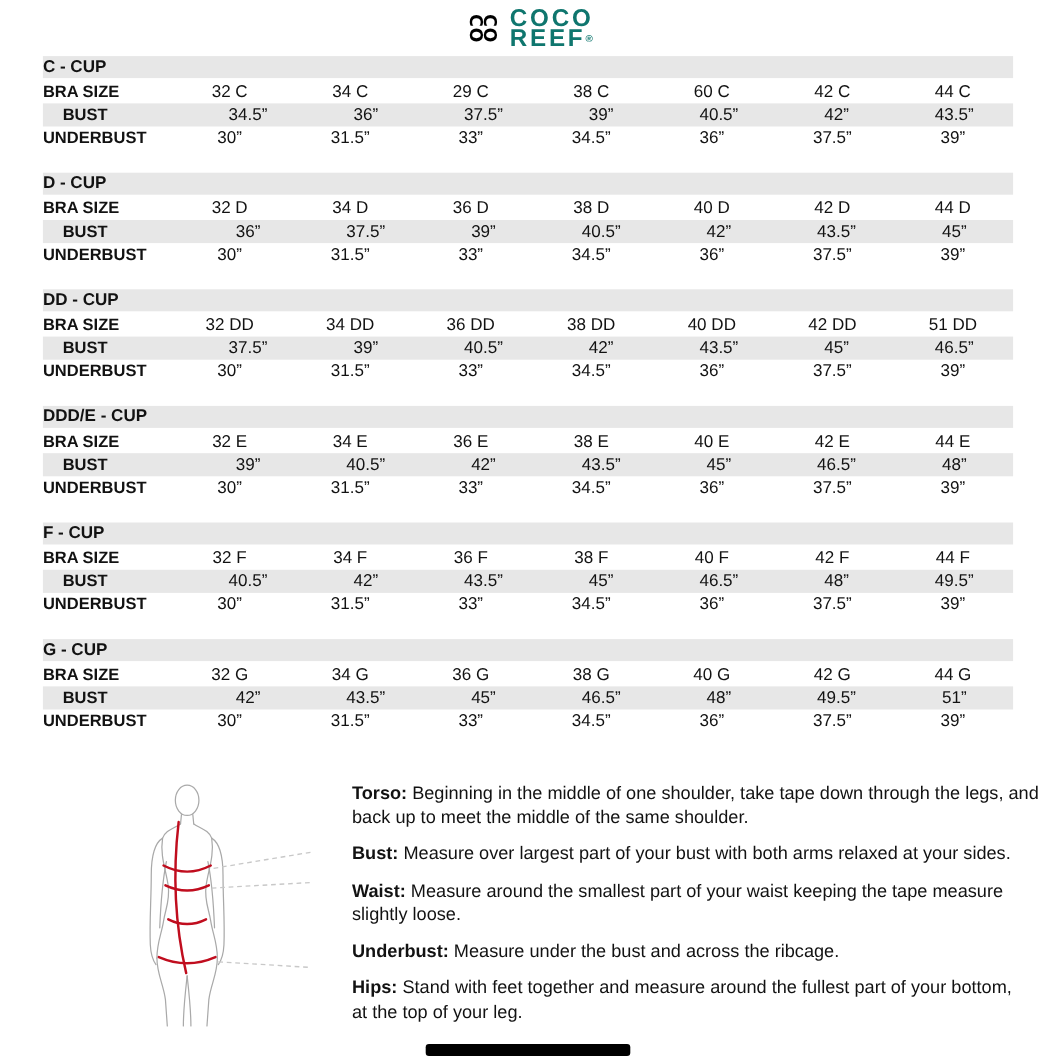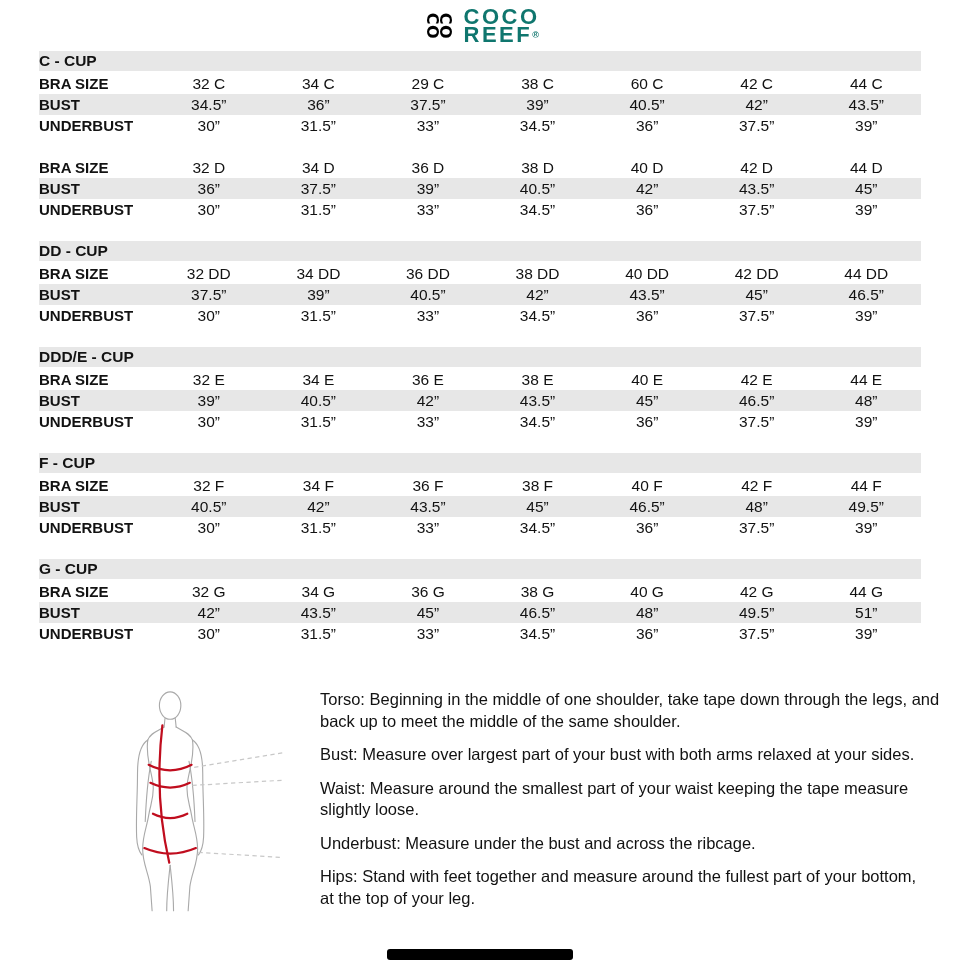--- a/index.html
+++ b/index.html
@@ -29,30 +29,30 @@
 
   
   .sections { padding:0 39px; }
   .size-section { margin-bottom:21px; }
   .sec-title {
     background:var(--row-gray, #e7e7e7);
     text-align:left; font-weight:bold; font-size:15.5px;
     height:20px; line-height:20px; margin-bottom:2px;
   }
   .row { display:flex; height:21px; line-height:21px; font-size:15.5px; }
-  .row.gray { background:var(--row-gray, #e7e7e7); }
+  .row.gray { background:var(--row-gray, #e7e7e7);padding-left:18px; }
   .cell-label { width:115px; font-weight:bold; text-align:left; font-size:15px; }
   .cell { flex:1; text-align:center; }
 
   
   .guide { display:flex; gap:34px; padding:4px 14px 0 80px; }
   .figure-wrap { flex:0 0 206px; }
   .guide-text { width:672px; font-size:16.5px; line-height:21.5px; padding-top:20px; }
   .guide-item { margin-bottom:12px; }
-  .guide-item b { font-weight:normal;text-align:center; }
+  .guide-item b { font-weight:bold;text-align:center; }
 
   svg .outline { fill:none; stroke:#a9a9a9; stroke-width:1.3; stroke-linecap:round; }
   svg .red { fill:none; stroke:var(--accent, #c00d1e); stroke-width:2.6; stroke-linecap:round; }
   svg .leader { fill:none; stroke:#c8c8c8; stroke-width:1.4; stroke-dasharray:5 4; }
 
   
   .footer-bar {
     position:absolute; bottom:0; left:50%; transform:translateX(-50%);
     width:186px; height:11px; background:#000; border-radius:3px;
   }
@@ -103,20 +103,21 @@
           <div class="cell">30”</div>
           <div class="cell">31.5”</div>
           <div class="cell">33”</div>
           <div class="cell">34.5”</div>
           <div class="cell">36”</div>
           <div class="cell">37.5”</div>
           <div class="cell">39”</div>
         </div>
       </section>
       <section class="size-section">
+        <div class="sec-title">D - CUP</div>
         <div class="row">
           <div class="cell-label">BRA SIZE</div>
           <div class="cell">32 D</div>
           <div class="cell">34 D</div>
           <div class="cell">36 D</div>
           <div class="cell">38 D</div>
           <div class="cell">40 D</div>
           <div class="cell">42 D</div>
           <div class="cell">44 D</div>
         </div>
@@ -144,21 +145,21 @@
       <section class="size-section">
         <div class="sec-title">DD - CUP</div>
         <div class="row">
           <div class="cell-label">BRA SIZE</div>
           <div class="cell">32 DD</div>
           <div class="cell">34 DD</div>
           <div class="cell">36 DD</div>
           <div class="cell">38 DD</div>
           <div class="cell">40 DD</div>
           <div class="cell">42 DD</div>
-          <div class="cell">44 DD</div>
+          <div class="cell">51 DD</div>
         </div>
         <div class="row gray">
           <div class="cell-label">BUST</div>
           <div class="cell">37.5”</div>
           <div class="cell">39”</div>
           <div class="cell">40.5”</div>
           <div class="cell">42”</div>
           <div class="cell">43.5”</div>
           <div class="cell">45”</div>
           <div class="cell">46.5”</div>

